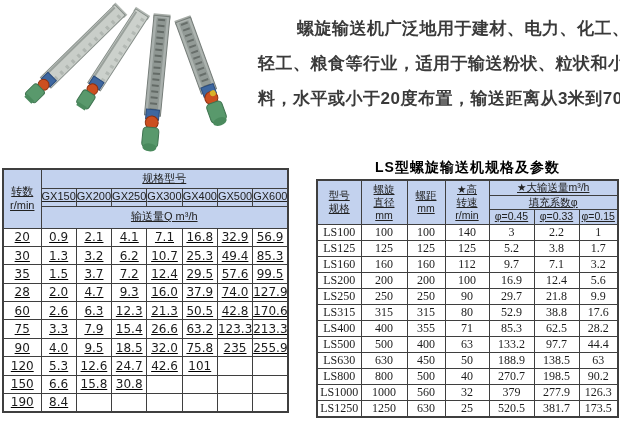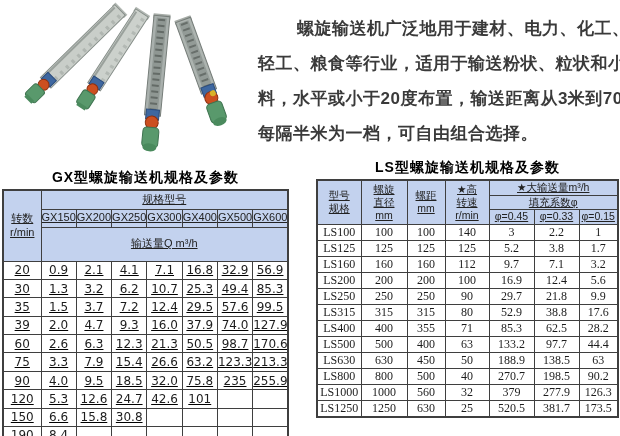--- a/index.html
+++ b/index.html
@@ -32,21 +32,21 @@
   table{border-collapse:collapse;table-layout:fixed;width:100%;
     border:2px solid var(--table_border);}
   th,td{border:1px solid var(--table_border);text-align:center;
     vertical-align:middle;padding:0;overflow:hidden;}
   thead th{background:var(--table_header_bg);font-weight:normal;
     font-size:11px;color:#222;white-space:pre-line;line-height:1.25;text-decoration:underline;}
   tbody td{background:#fff;color:#1c1c1c;}
 
   .gx thead tr.r1{height:19px;}
   .gx thead tr.r2{height:18px;padding-left:33px;}
-  .gx thead tr.r3{height:34px;}
+  .gx thead tr.r3{height:22px;}
   .gx tbody tr{height:18.4px;text-decoration:underline;}
   .gx tbody td{font-size:12px;font-family:"DejaVu Sans","Liberation Sans",sans-serif;}
 
   .ls thead tr.r1{height:15px;}
   .ls thead tr.r2{height:14px;}
   .ls thead tr.r3{height:15px;}
   .ls tbody tr{height:15.5px;margin-left:7px;}
   .ls tbody td{font-size:12px;font-family:"Liberation Serif","DejaVu Serif",serif;}
   .ls thead th{font-size:10.5px;}
 </style>
@@ -102,25 +102,23 @@
         <rect x="-8" y="88" width="16" height="20" rx="4" fill="#59996c" stroke="#3f7350" stroke-width="1"></rect>
         <ellipse cx="0" cy="108" rx="7" ry="4" fill="#4a8a5d"></ellipse>
       </g>
     </svg>
   </div>
 
   <div class="intro">
     <div class="line">螺旋输送机广泛地用于建材、电力、化工、冶金</div>
     <div class="line">轻工、粮食等行业，适用于输送粉状、粒状和小块物</div>
     <div class="line">料，水平或小于20度布置，输送距离从3米到70米，</div>
-    <div class="line">每隔半米为一档，可自由组合选择。</div>
   </div>
 
   <div class="tblock gx">
-    <div class="ttitle">GX型螺旋输送机规格及参数</div>
     <table>
       <colgroup>
         <col style="width:38px">
           <col>
           <col>
           <col>
           <col>
           <col>
           <col>
           <col>
@@ -169,37 +167,37 @@
             <td>35</td>
             <td>1.5</td>
             <td>3.7</td>
             <td>7.2</td>
             <td>12.4</td>
             <td>29.5</td>
             <td>57.6</td>
             <td>99.5</td>
           </tr>
           <tr>
-            <td>39</td>
+            <td>28</td>
             <td>2.0</td>
             <td>4.7</td>
             <td>9.3</td>
             <td>16.0</td>
             <td>37.9</td>
             <td>74.0</td>
             <td>127.9</td>
           </tr>
           <tr>
             <td>60</td>
             <td>2.6</td>
             <td>6.3</td>
             <td>12.3</td>
             <td>21.3</td>
             <td>50.5</td>
-            <td>98.7</td>
+            <td>42.8</td>
             <td>170.6</td>
           </tr>
           <tr>
             <td>75</td>
             <td>3.3</td>
             <td>7.9</td>
             <td>15.4</td>
             <td>26.6</td>
             <td>63.2</td>
             <td>123.3</td>

